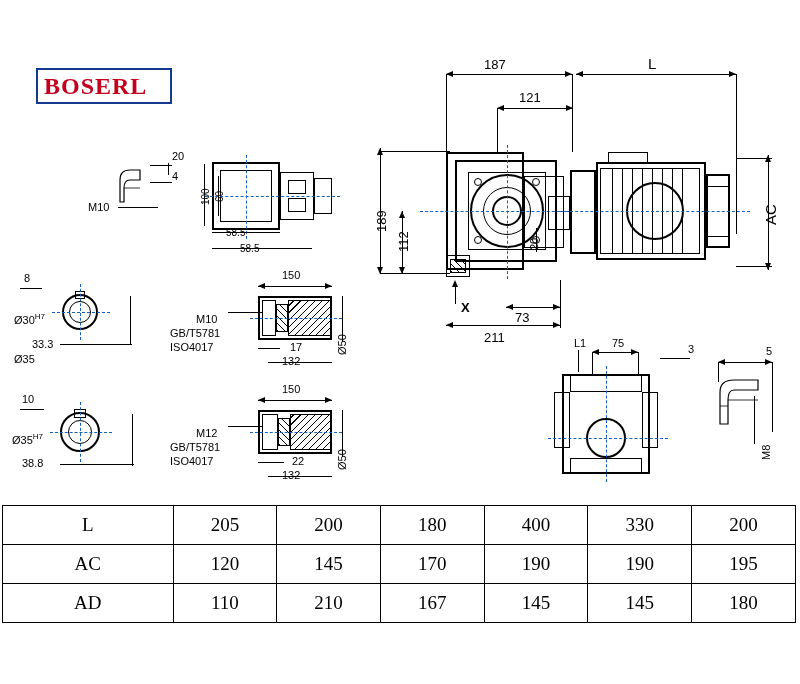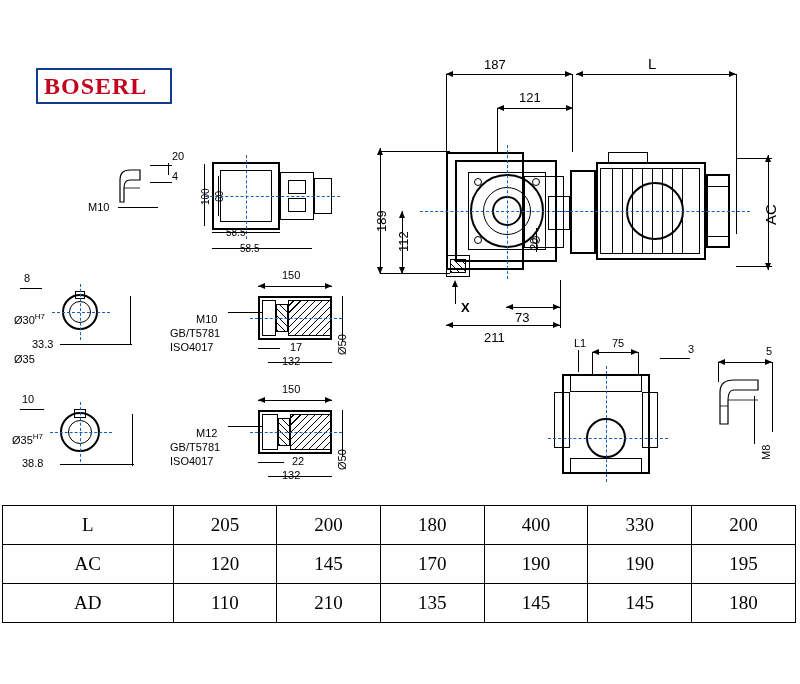--- a/index.html
+++ b/index.html
@@ -369,21 +369,21 @@
         <td class="c">145</td>
         <td class="c">170</td>
         <td class="c">190</td>
         <td class="c">190</td>
         <td class="c">195</td>
       </tr>
       <tr>
         <td class="rowhead">AD</td>
         <td class="c">110</td>
         <td class="c">210</td>
-        <td class="c">135</td>
+        <td class="c">167</td>
         <td class="c">145</td>
         <td class="c">145</td>
         <td class="c">180</td>
       </tr>
     </tbody>
   </table>
 
 </div>
 
 </body></html>

